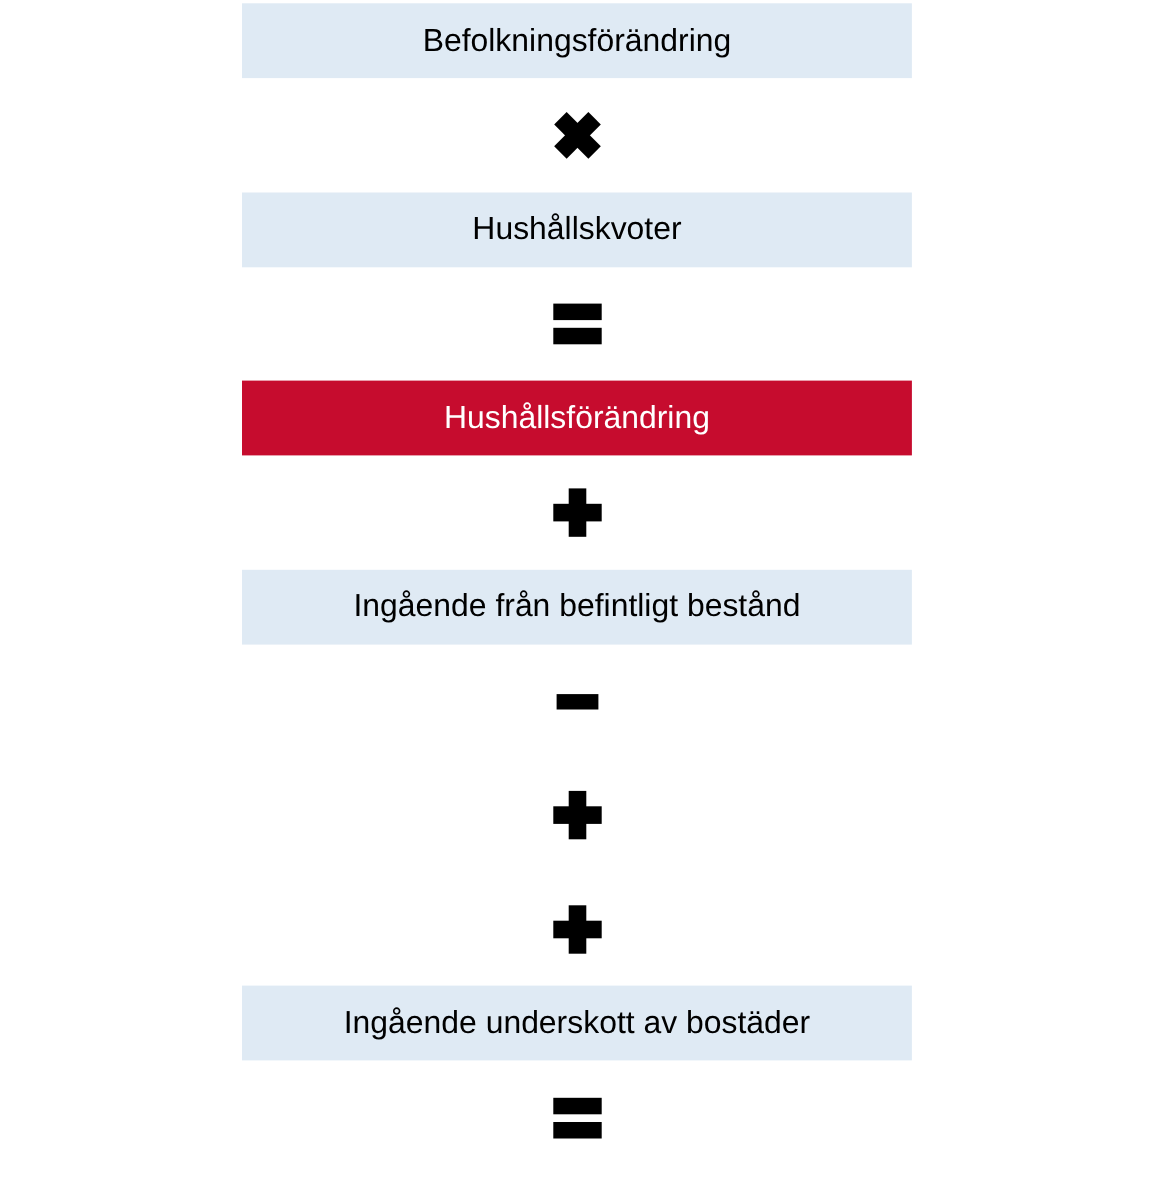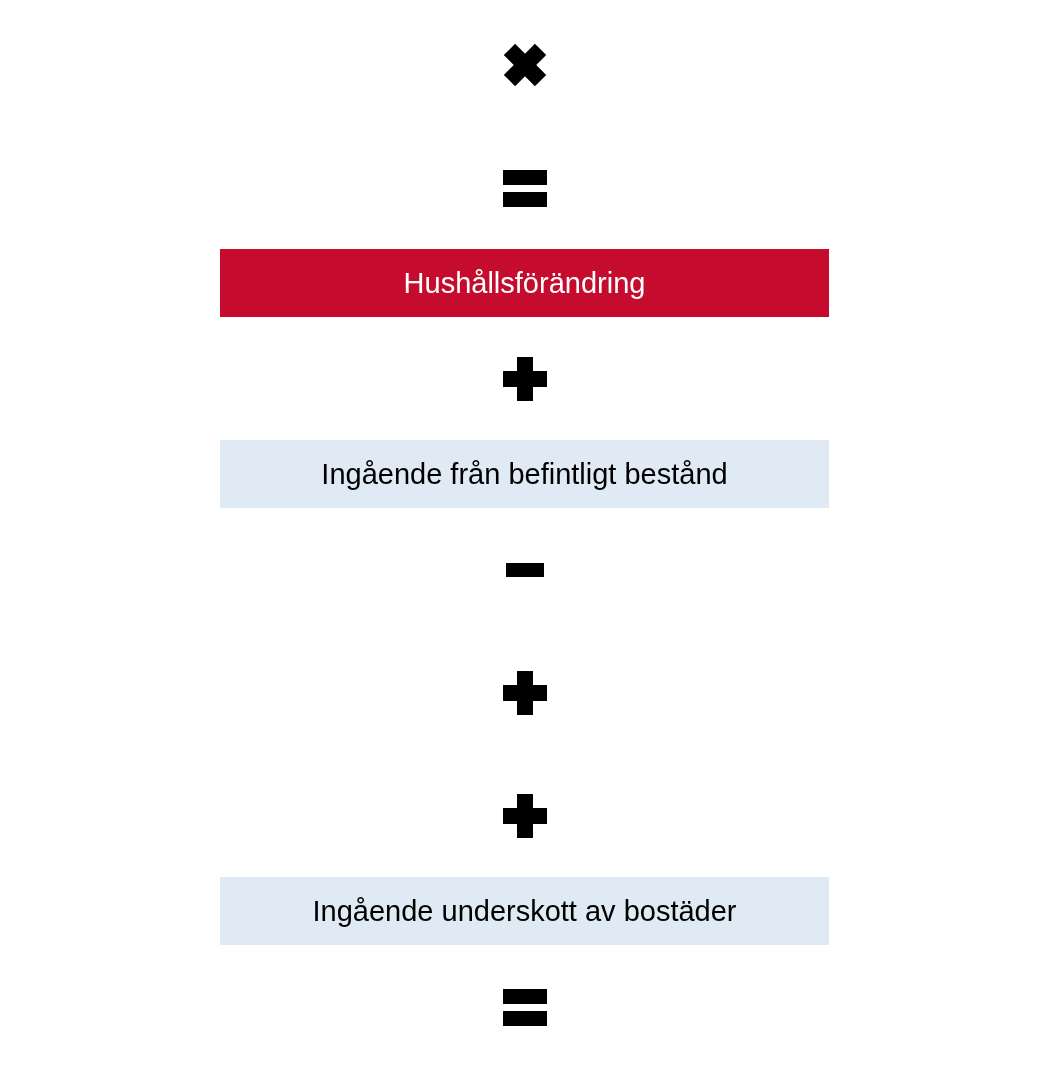--- a/index.html
+++ b/index.html
@@ -63,25 +63,31 @@
   .ob.v{top:1px;bottom:1px;left:50%;margin-left:-8px;width:16px;}
   .op-minus .ob.m{left:4px;right:4px;top:50%;margin-top:-7px;height:14px;}
   .op-equals .ob.e1{left:1px;right:1px;top:5px;height:15px;}
   .op-equals .ob.e2{left:1px;right:1px;top:27px;height:15px;}
 </style>
 </head>
 <body>
 
 <div class="canvas">
   <div class="column" id="flow-column">
+      <div class="box">
+        <span>Befolkningsförändring</span>
+      </div>
       <div class="op-row">
         <div class="op op-multiply">
           <span class="ob h"></span>
           <span class="ob v"></span>
         </div>
+      </div>
+      <div class="box">
+        <span>Hushållskvoter</span>
       </div>
       <div class="op-row">
         <div class="op op-equals">
           <span class="ob e1"></span>
           <span class="ob e2"></span>
         </div>
       </div>
       <div class="box highlight">
         <span>Hushållsförändring</span>
       </div>

